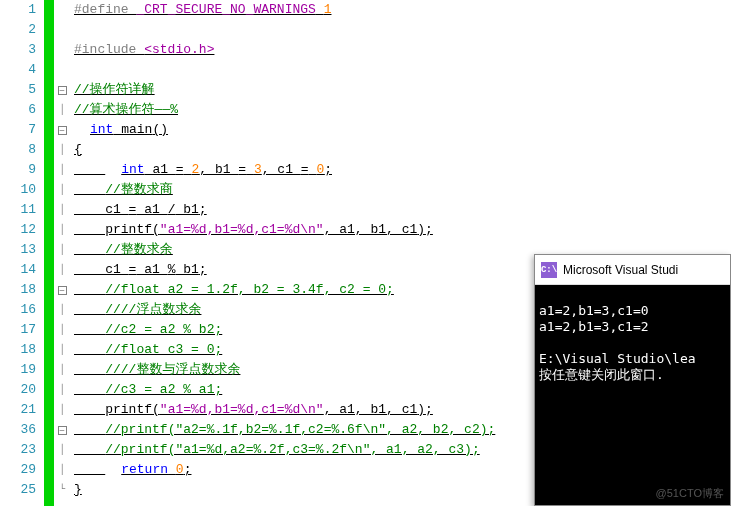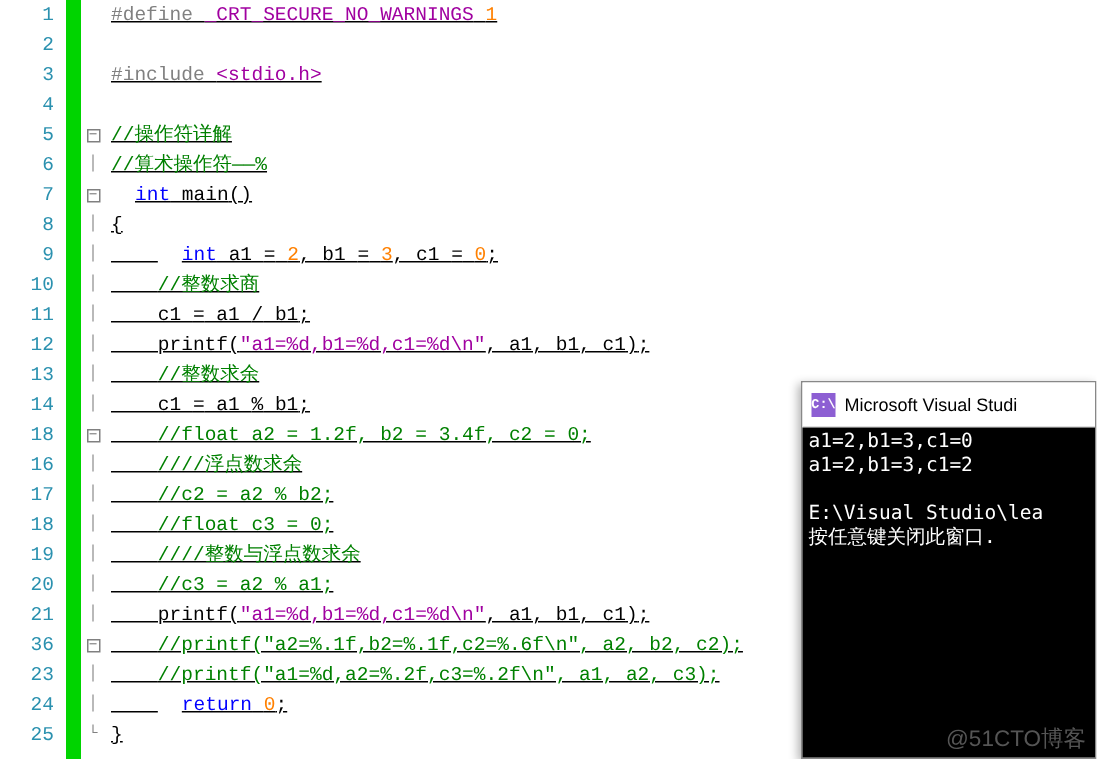--- a/index.html
+++ b/index.html
@@ -16,22 +16,22 @@
 .c-pre { color:#808080; }
 .c-str, .c-mac { color:#a000a0; }
 .c-cmt { color:#008000;margin-top:32px; }
 .c-kw { color:#0000ff;margin-left:16px; }
 .c-num { color:#ff8000; }
 .c-txt { color:#000; }
 .console { position:absolute; top:254px; left:534px; width:197px; background:#fff; border:1px solid #888; box-shadow:-2px 2px 6px rgba(0,0,0,.3); }
 .titlebar { height:30px; background:#fff; display:flex; align-items:center; padding:0 6px; gap:6px; border-bottom:1px solid #ddd; }
 .ticon { width:16px; height:16px; background:#8d5fd3; color:#fff; font-size:9px; display:flex; align-items:center; justify-content:center; font-weight:bold; }
 .ttitle { font-family:"Segoe UI",sans-serif; font-size:12px; color:#000;text-align:right; }
-.cbody { background:#000; color:#fff; font-family:"NSimSun","SimSun",Consolas,monospace; font-size:13px; padding:2px 4px; line-height:16px; min-height:220px; white-space:pre; position:relative; }
-.watermark { position:absolute; bottom:4px; right:6px; color:#555; font-size:15px; font-family:"Microsoft YaHei",sans-serif; }
+.cbody { background:#000; color:#fff; font-family:"NSimSun","SimSun",Consolas,monospace; font-size:13px; padding:18px 4px; line-height:16px; min-height:220px; white-space:pre; position:relative; }
+.watermark { position:absolute; bottom:4px; right:6px; color:#555; font-size:11px; font-family:"Microsoft YaHei",sans-serif; }
 </style>
 </head>
 <body>
 
 <div class="editor">
   <div class="gutter" id="gutter">
       <div>1</div>
       <div>2</div>
       <div>3</div>
       <div>4</div>
@@ -47,21 +47,21 @@
       <div>14</div>
       <div>18</div>
       <div>16</div>
       <div>17</div>
       <div>18</div>
       <div>19</div>
       <div>20</div>
       <div>21</div>
       <div>36</div>
       <div>23</div>
-      <div>24</div>
+      <div>29</div>
       <div>25</div>
     </div>
   <div class="bar"></div>
   <div class="fold" id="fold">
       <div></div>
       <div></div>
       <div></div>
       <div></div>
       <div>
         <div class="f-box">−</div>

